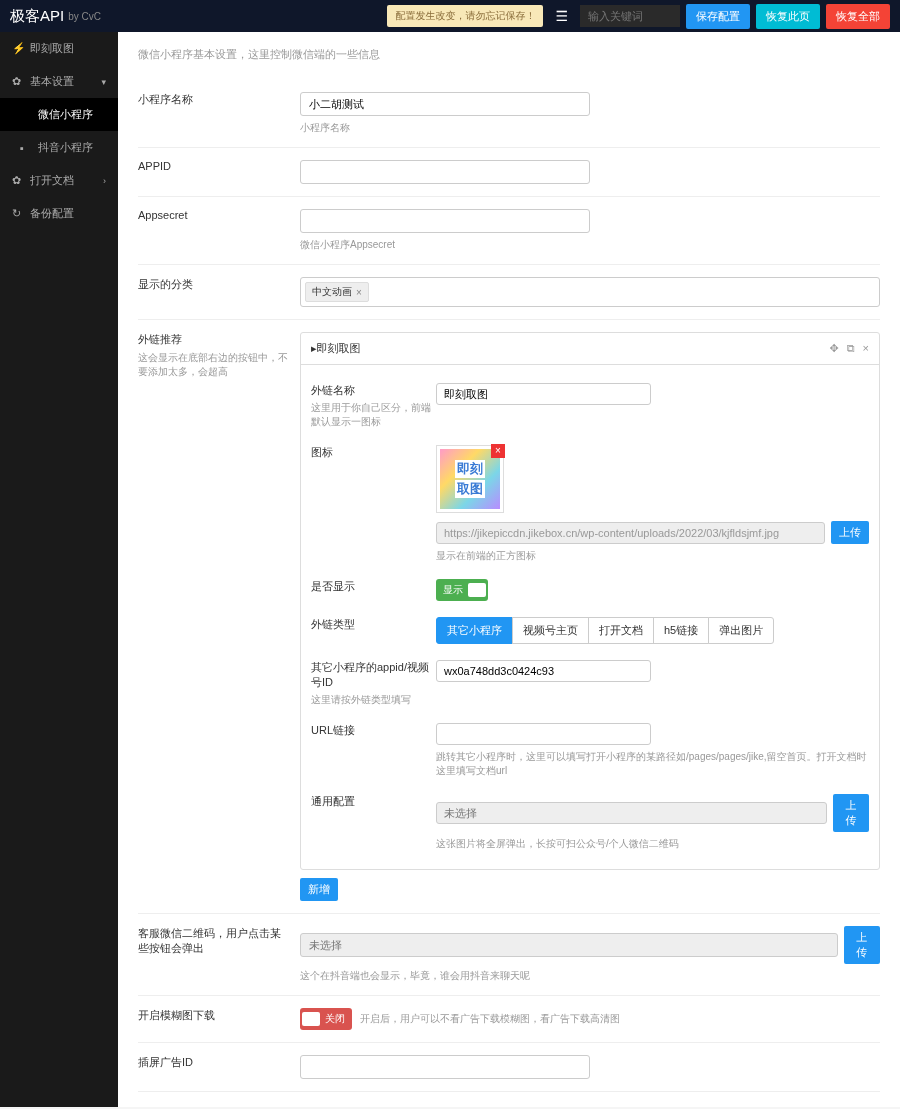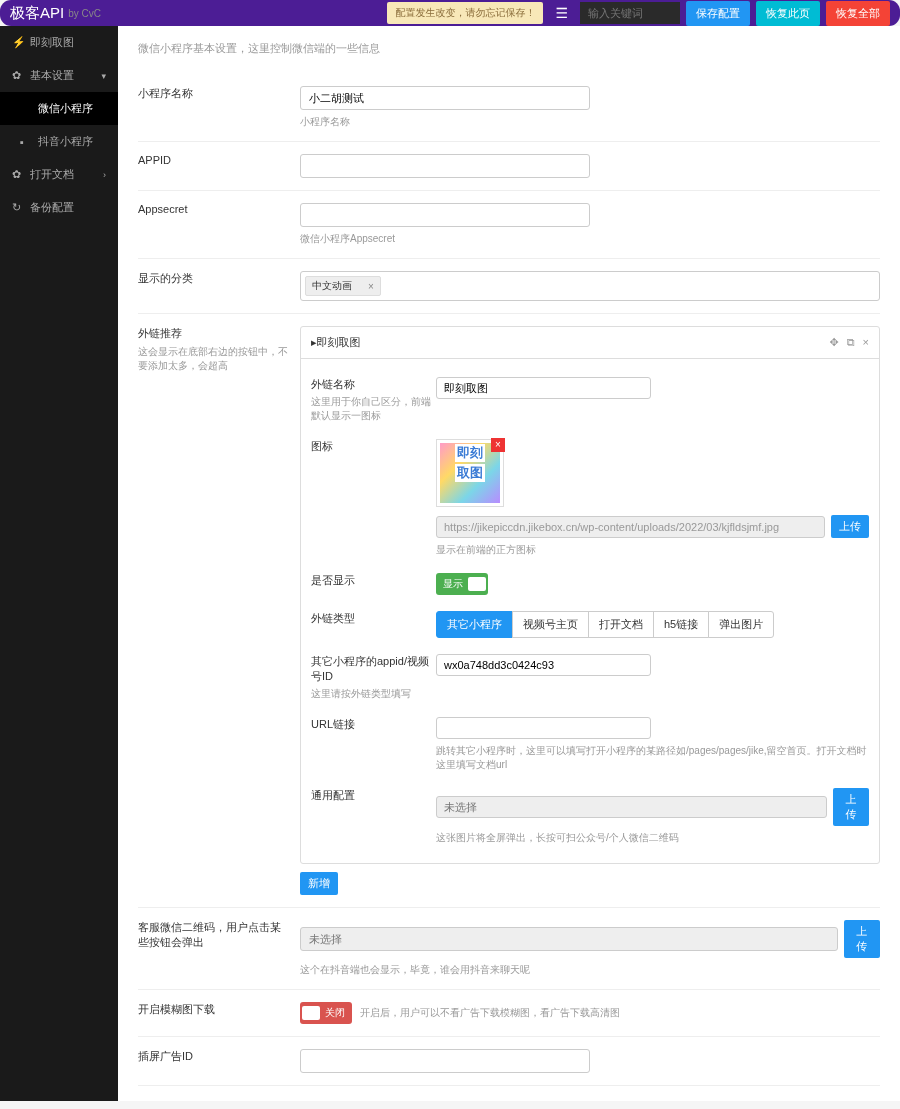--- a/index.html
+++ b/index.html
@@ -1,17 +1,17 @@
 <!DOCTYPE html>
 <html><head>
 <meta charset="utf-8">
 <style>
 * { margin: 0; padding: 0; box-sizing: border-box; }
 body { font-family: -apple-system, "Helvetica Neue", Arial, sans-serif; font-size: 12px; background: #f5f5f5; color: #333; }
-.topbar { background: #4c1d95; height: 26px; display: flex; align-items: center; padding: 0 10px; position: relative; border-radius: 11px; }
+.topbar { background: #0f172a; height: 32px; display: flex; align-items: center; padding: 0 10px; position: relative; }
 .logo { color: #fff; font-size: 15px; font-weight: 500; }
 .logo-sub { color: #888; font-size: 10px; margin-left: 4px; }
 .topbar-right { margin-left: auto; display: flex; align-items: center; gap: 6px; }
 .notice { background: #f8e8b8; color: #8a6d3b; padding: 4px 8px; font-size: 10px; border-radius: 2px; }
 .grid-icon { color: #fff; padding: 0 6px; font-size: 14px; }
 .search-input { background: #2a2a2a; border: none; color: #ccc; padding: 5px 8px; font-size: 11px; width: 100px; }
 .btn { border: none; padding: 5px 10px; font-size: 11px; color: #fff; cursor: pointer; border-radius: 2px; }
 .btn-primary { background: #2196F3; }
 .btn-info { background: #00BCD4; }
 .btn-danger { background: #F44336; }
@@ -26,34 +26,34 @@
 .section-desc { color: #999; font-size: 11px; margin-bottom: 18px; }
 .form-row { display: flex; border-bottom: 1px solid #eee; padding: 12px 0; }
 .form-label { width: 162px; padding-right: 10px; }
 .form-label-title { font-size: 11px; color: #333; font-weight: 500; }
 .form-label-desc { font-size: 10px; color: #999; margin-top: 4px; line-height: 1.4; }
 .form-control { flex: 1; }
 .input { width: 290px; padding: 5px 8px; border: 1px solid #ccc; border-radius: 3px; font-size: 11px; }
 .input-wide { width: 100%; max-width: 560px; }
 .help { font-size: 10px; color: #999; margin-top: 5px; }
 .tag-box { border: 1px solid #ccc; border-radius: 3px; padding: 4px; display: flex; gap: 4px; min-height: 28px; }
-.tag { background: #eee; border: 1px solid #ddd; padding: 2px 6px; font-size: 10px; border-radius: 2px; display: flex; align-items: center; gap: 16px; }
+.tag { background: #eee; border: 1px solid #ddd; padding: 2px 6px; font-size: 10px; border-radius: 2px; display: flex; align-items: center; gap: 4px; }
 .tag-x { color: #888; cursor: pointer; }
 .panel { border: 1px solid #ddd; border-radius: 3px; }
 .panel-header { padding: 8px 10px; border-bottom: 1px solid #ddd; display: flex; align-items: center; font-size: 11px; }
 .panel-actions { margin-left: auto; display: flex; gap: 8px; color: #999; font-size: 11px; }
 .panel-body { padding: 10px; }
 .sub-row { display: flex; padding: 8px 0; }
 .sub-label { width: 125px; font-size: 11px; }
 .sub-label-desc { font-size: 10px; color: #999; margin-top: 3px; }
 .sub-control { flex: 1; }
 .sub-input { width: 215px; padding: 4px 7px; border: 1px solid #ccc; border-radius: 3px; font-size: 11px; }
 .sub-input-full { width: 100%; max-width: 415px; }
 .thumb-wrap { width: 68px; height: 68px; border: 1px solid #ddd; position: relative; padding: 3px; margin-bottom: 8px; }
-.thumb { width: 100%; height: 100%; display: flex; flex-direction: column; align-items: center; font-size: 13px; font-weight: bold; background: linear-gradient(135deg, #ff9bc8, #ffd966, #7bd6e8, #b88cff); }
+.thumb { width: 100%; height: 100%; display: flex; flex-direction: column; align-items: center; justify-content: center; font-size: 13px; font-weight: bold; background: linear-gradient(135deg, #ff9bc8, #ffd966, #7bd6e8, #b88cff); }
 .thumb-txt { background: #fff; padding: 0 2px; margin: 1px 0; color: #3a7bd5; }
 .thumb-close { position: absolute; top: -2px; right: -2px; background: #e33; color: #fff; width: 14px; height: 14px; font-size: 10px; text-align: center; line-height: 14px; cursor: pointer; }
 .url-row { display: flex; gap: 6px; align-items: center; }
 .url-input { flex: 1; max-width: 415px; background: #eee; }
 .btn-sm { padding: 4px 8px; font-size: 11px; }
 .switch { display: inline-flex; align-items: center; background: #4CAF50; border-radius: 3px; padding: 2px; cursor: pointer; }
 .switch-label { color: #fff; font-size: 10px; padding: 2px 5px; }
 .switch-knob { width: 18px; height: 14px; background: #fff; border-radius: 2px; }
 .switch-off { background: #d9534f; }
 .switch-off .switch-knob { order: -1; }

